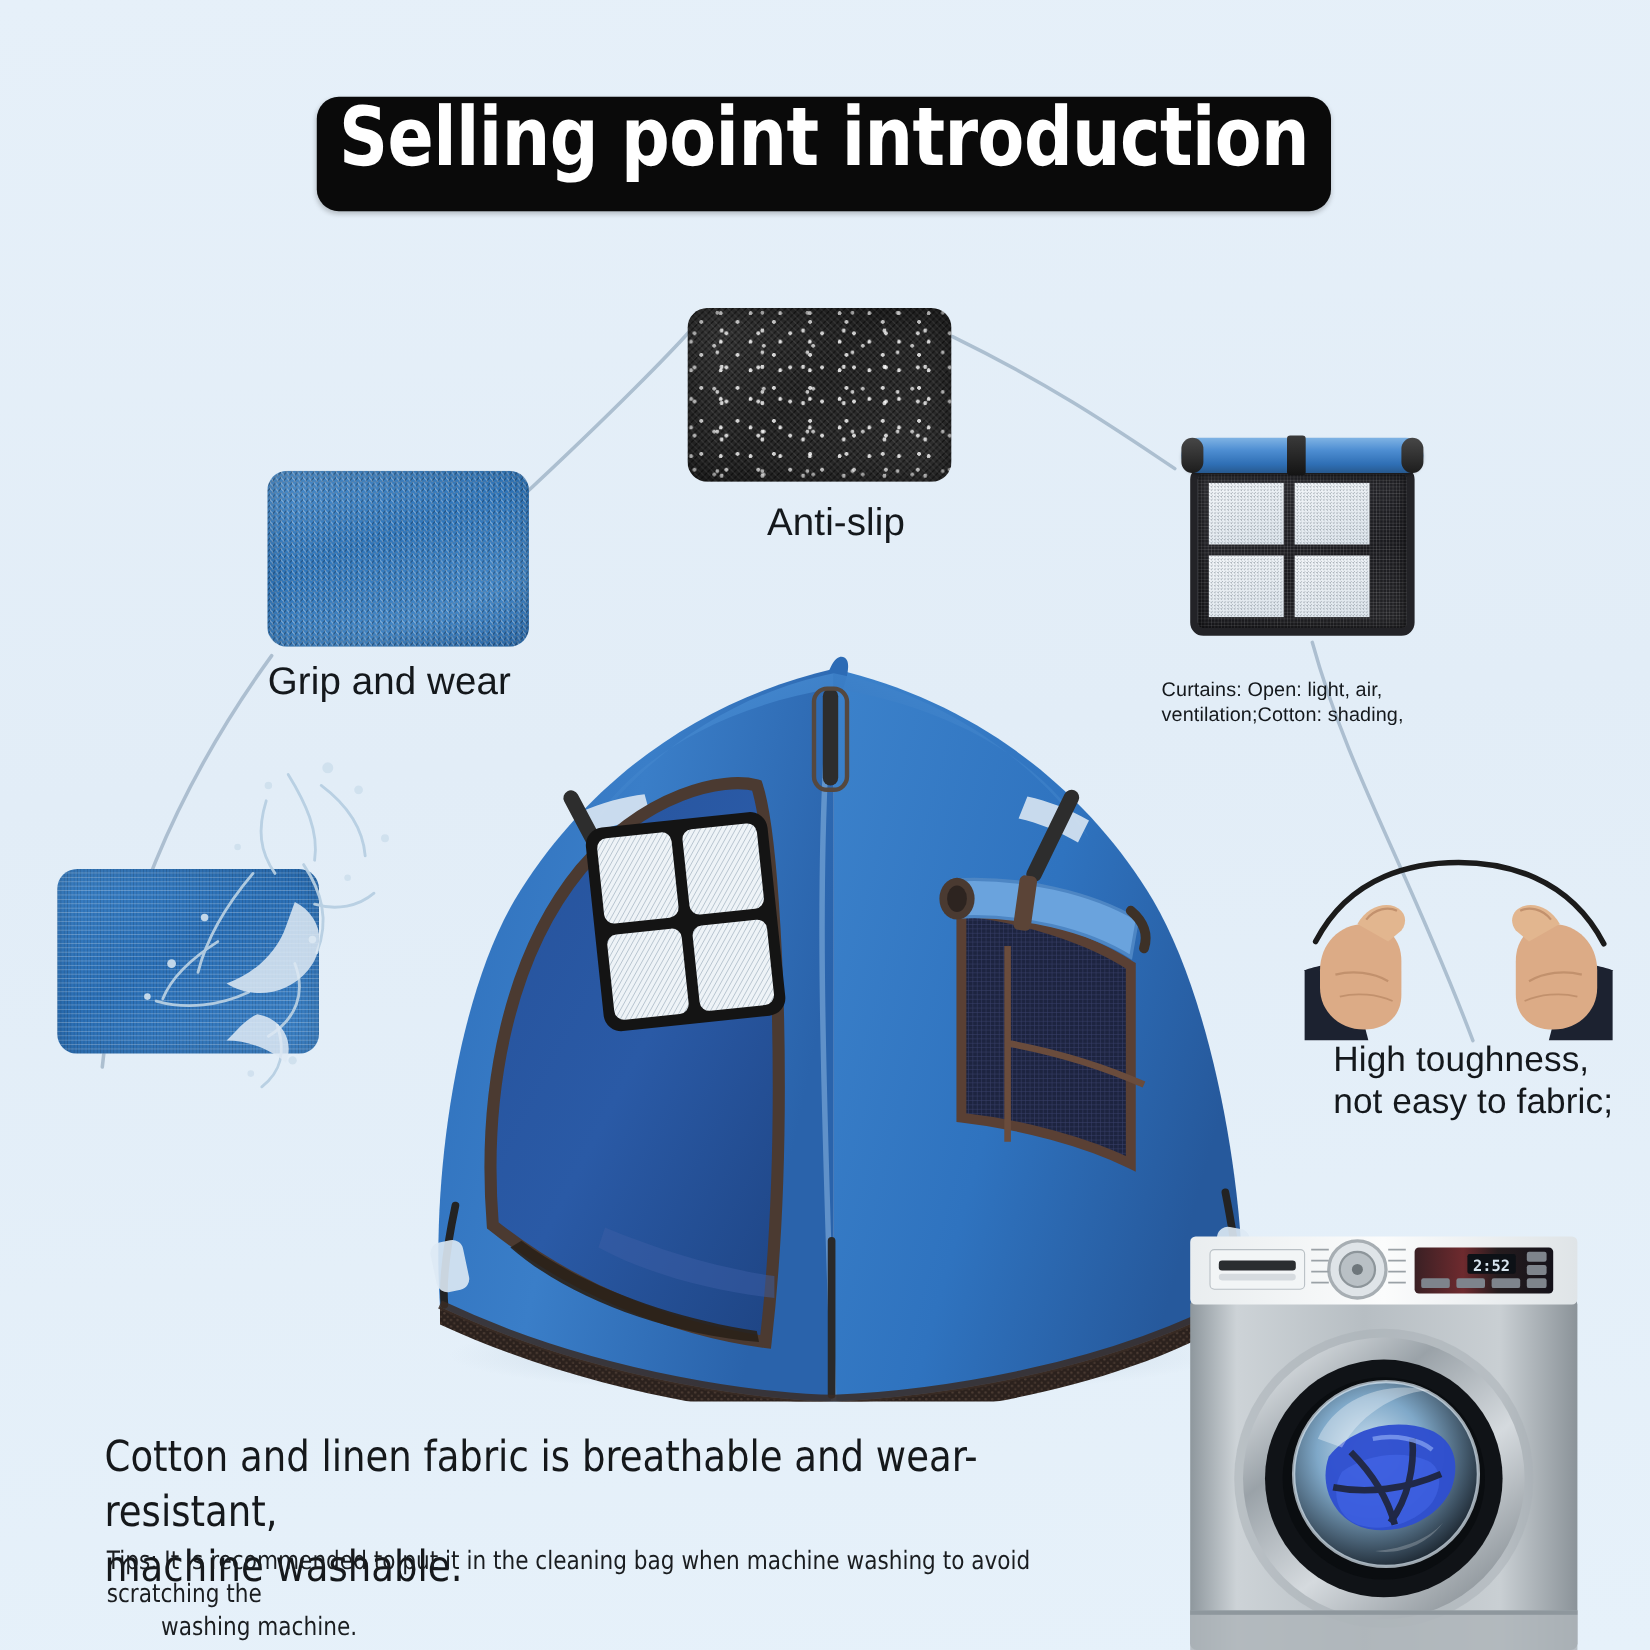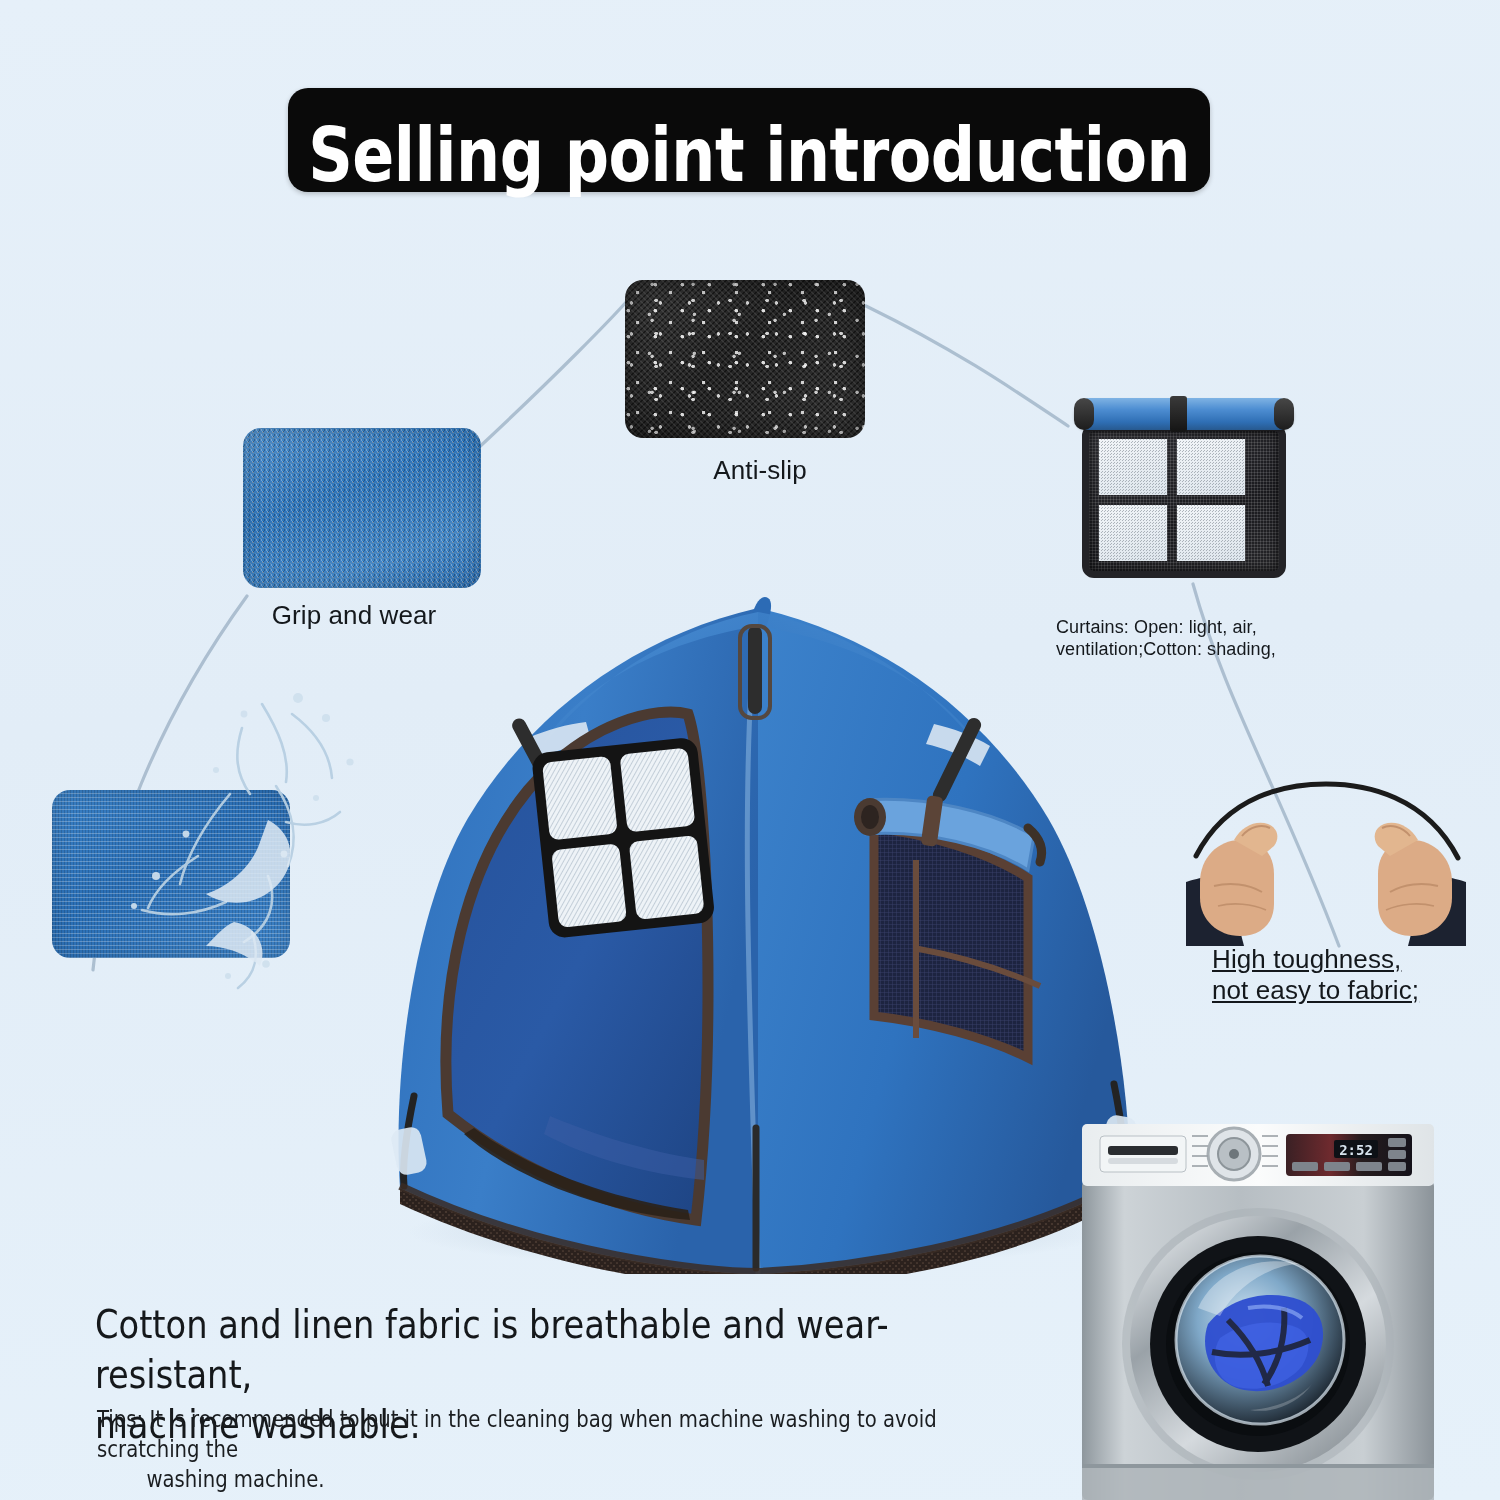--- a/index.html
+++ b/index.html
@@ -13,21 +13,21 @@
     position: relative;
     width: 1500px; height: 1500px;
     background: linear-gradient(175deg,#e6f0f9 0%,#e2edf7 45%,#e6f1fa 100%);
   }
 
   
   .title-banner{
     position:absolute; left:288px; top:88px;
     width:922px; height:104px;
     background:#0a0a0a; border-radius:20px;
-    display:flex; align-items:flex-end; justify-content:center;
+    display:flex; align-items:flex-start; justify-content:center;
     box-shadow:0 2px 5px rgba(0,0,0,.22);
   }
   .title-banner .txt{
     color:#fff; font-family:"DejaVu Sans Condensed","Liberation Sans Narrow","Liberation Sans",sans-serif;
     font-weight:bold; font-size:74px; letter-spacing:-0.5px;
     transform:scaleX(.93); transform-origin:center;
     white-space:nowrap; line-height:1;
   }
 
   
@@ -115,26 +115,26 @@
   
   #hands{ position:absolute; left:1178px; top:778px; width:296px; height:168px; }
 
   
   #washer{ position:absolute; left:1062px; top:1112px; width:420px; height:388px; }
 
   
   #tent{ position:absolute; left:288px; top:568px; width:908px; height:706px; }
 
   
-  .label{ position:absolute; color:#14181c; font-size:26px; line-height:1.16; letter-spacing:.1px; }
+  .label{ position:absolute; color:#14181c; font-size:35px; line-height:1.16; letter-spacing:.1px; }
   .lb-antislip{ left:650px; top:455px; width:220px; text-align:center; }
   .lb-grip{ left:210px; top:600px; width:288px; text-align:center; }
   .lb-water{ left:60px; top:968px; width:250px; text-align:left; }
   .lb-curtain{ left:1056px; top:617px; width:350px; font-size:18px; line-height:1.22; }
-  .lb-tough{ left:1212px; top:944px; width:260px; font-size:26px; line-height:1.2;text-decoration:underline; }
+  .lb-tough{ left:1212px; top:944px; width:260px; font-size:32px; line-height:1.2; }
 
   
   .bottom-head{
     position:absolute; left:95px; top:1300px; width:960px;
     font-family:"DejaVu Sans Condensed","Liberation Sans Narrow","Liberation Sans",sans-serif;
     font-size:39px; line-height:1.28; color:#15181b;
     transform:scaleX(.96); transform-origin:left top;
   }
   .bottom-tip{
     position:absolute; left:97px; top:1405px; width:960px;

